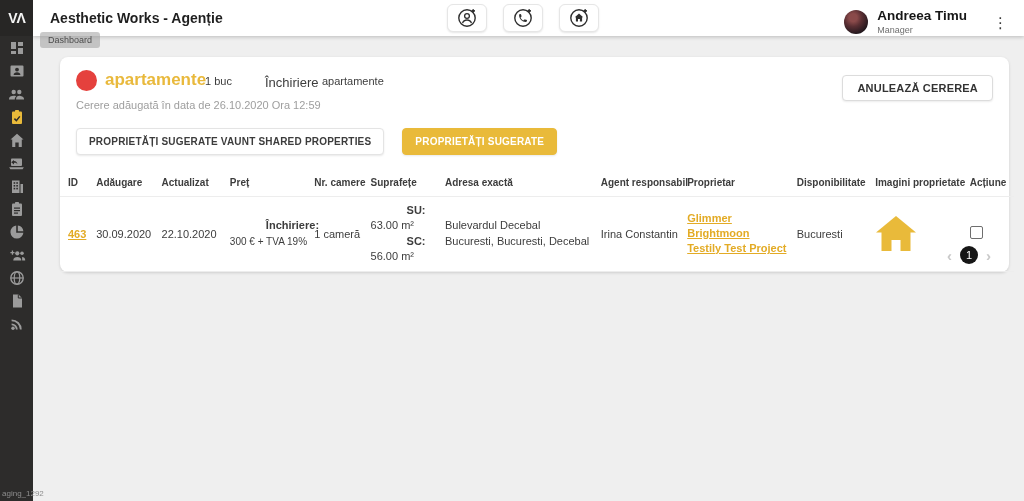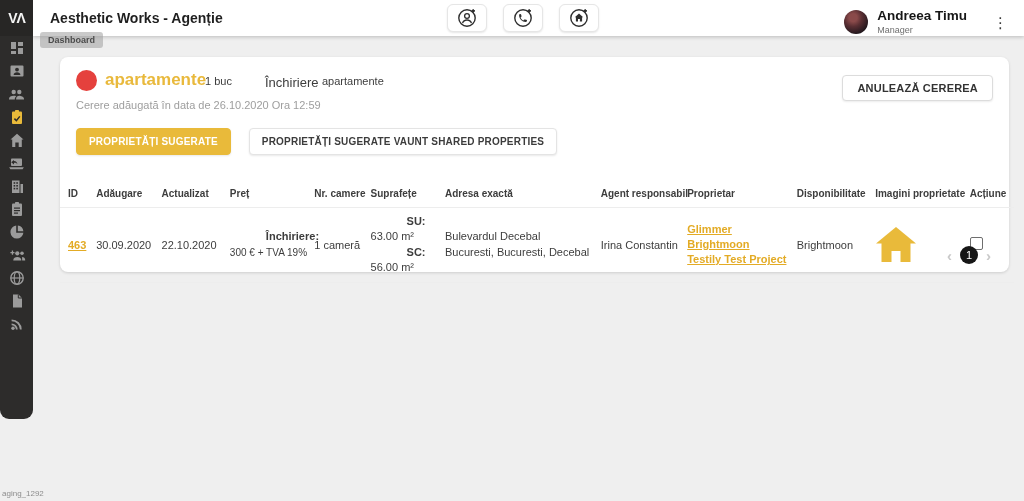--- a/index.html
+++ b/index.html
@@ -2,22 +2,22 @@
 <html><head>
 <meta charset="utf-8">
 <style>
   * { margin:0; padding:0; box-sizing:border-box; }
   html,body { width:1024px; height:501px; overflow:hidden; }
   body {
     font-family:"Liberation Sans","DejaVu Sans",sans-serif;
     background:#efefef; position:relative; color:#3d3d3d;
   }
   
-  .sidebar { position:absolute; left:0; top:0; width:33px; height:419px;
-    background:#2d2c2b; z-index:20; display:flex; flex-direction:column; align-items:center;border-radius:9px; }
+  .sidebar { position:absolute; left:0; top:0; width:33px; height:501px;
+    background:#2d2c2b; z-index:20; display:flex; flex-direction:column; align-items:center; }
   .logo { width:33px; height:36px; display:flex; align-items:center; justify-content:center;
     color:#f5f5f5; font-size:14px; font-weight:700; letter-spacing:-1px; background:#272625; cursor:pointer; }
   .nav-item { width:33px; height:23px; display:flex; align-items:center; justify-content:center; cursor:pointer; }
   .nav-item svg { display:block; }
   .nav-item .g { fill:#9b9b9b; }
   .nav-item .bg { fill:#2d2c2b; }
   .nav-item.active .g { fill:#e9ba3a; }
   
   .header { position:absolute; left:33px; top:0; right:0; height:36px; background:#ffffff;
     box-shadow:0 1px 4px rgba(0,0,0,.22); z-index:10; }
@@ -29,41 +29,41 @@
   .user-area { position:absolute; right:8px; top:0; height:44px; display:flex; align-items:center; }
   .avatar { width:24px; height:24px; border-radius:50%; cursor:pointer;
     background:radial-gradient(circle at 38% 32%, #8a4a4a 0 18%, #5a2f33 40%, #1d151b 78%); }
   .user-text { margin-left:9px; cursor:pointer; }
   .user-name { font-size:13.5px; font-weight:700; color:#171717; line-height:14px; }
   .user-role { font-size:9px; color:#6f6f6f; margin-top:2px; }
   .kebab { margin-left:26px; margin-right:8px; font-size:15px; color:#3a3a3a; cursor:pointer;
     line-height:15px; user-select:none; }
   
   .tooltip { position:absolute; left:40px; top:32px; z-index:30; background:rgba(158,158,158,.55);
-    color:#4c4c4c; font-size:9px; padding:3px 8px; border-radius:3px;font-weight:bold; }
+    color:#4c4c4c; font-size:9px; padding:3px 8px; border-radius:3px; }
   
   .card { position:absolute; left:60px; top:57px; width:949px; height:215px; background:#fff;
     border-radius:8px; box-shadow:0 1px 3px rgba(0,0,0,.14); z-index:5; }
   .red-dot { position:absolute; left:16px; top:13px; width:21px; height:21px; border-radius:50%; background:#e5413d; }
   .card-title { position:absolute; left:45px; top:13px; font-size:17px; font-weight:700; color:#e9b93c; }
   .card-count { position:absolute; left:145px; top:18px; font-size:11px; color:#3d3d3d; }
   .card-type { position:absolute; left:205px; top:18px; font-size:13px; color:#3d3d3d; }
   .card-cat { position:absolute; left:262px; top:18px; font-size:11px; color:#3d3d3d; }
   .card-sub { position:absolute; left:16px; top:42px; font-size:11px; color:#9e9e9e; }
   .cancel-btn { position:absolute; right:16px; top:18px; background:#fff; border:1px solid #dcdcdc;
     border-radius:4px; padding:6px 14px; font-size:11px; font-weight:700; color:#333;
     box-shadow:0 1px 2px rgba(0,0,0,.08); cursor:pointer; letter-spacing:.2px;
     font-family:"Liberation Sans","DejaVu Sans",sans-serif; }
   .tabs { position:absolute; left:16px; top:71px; display:flex; gap:18px; }
   .tab { display:inline-flex; align-items:center; height:27px; padding:0 12px; font-size:10px;
     font-weight:700; color:#3c3c3c; background:#fff; border:1px solid #e4e4e4; border-radius:4px;
     box-shadow:0 1px 2px rgba(0,0,0,.09); letter-spacing:.2px; cursor:pointer; white-space:nowrap; }
   .tab.active { background:#e9ba3a; color:#fff; border-color:#e9ba3a; }
   
-  .tbl-wrap { position:absolute; left:0; top:112px; width:954px;margin-top:11px; }
+  .tbl-wrap { position:absolute; left:0; top:112px; width:954px; }
   table { width:100%; border-collapse:collapse; table-layout:fixed; }
   th { text-align:left; font-size:10px; font-weight:700; color:#3d3d3d; padding:8px 4px 8px 0; white-space:nowrap; }
   td { font-size:11px; color:#3d3d3d; padding:6px 4px 6px 0; vertical-align:middle; }
   tr.data-row td { border-top:1px solid #ededed; border-bottom:1px solid #ededed; height:48px; }
   .col-pad { padding-left:8px !important; }
   a.gold-link { color:#e3ab25; font-weight:700; text-decoration:underline; cursor:pointer; }
   .b { font-weight:700;padding-left:36px; }
   .small { font-size:10px; }
   .two-line { line-height:1.4; }
   .checkbox { width:13px; height:13px; border:1.5px solid #6e6e6e; border-radius:2px; background:#fff;
@@ -222,22 +222,22 @@
 <div class="card">
   <div class="red-dot"></div>
   <div class="card-title">apartamente</div>
   <div class="card-count">1 buc</div>
   <div class="card-type">Închiriere</div>
   <div class="card-cat">apartamente</div>
   <div class="card-sub">Cerere adăugată în data de 26.10.2020 Ora 12:59</div>
   <button class="cancel-btn">ANULEAZĂ CEREREA</button>
 
   <div class="tabs">
+    <div class="tab">PROPRIETĂȚI SUGERATE VAUNT SHARED PROPERTIES</div>
     <div class="tab active">PROPRIETĂȚI SUGERATE</div>
-    <div class="tab">PROPRIETĂȚI SUGERATE VAUNT SHARED PROPERTIES</div>
   </div>
 
   <div class="tbl-wrap">
     <table>
       <colgroup>
         <col style="width:36px">
           <col style="width:65px">
           <col style="width:68px">
           <col style="width:84px">
         <col style="width:56px">
@@ -285,21 +285,21 @@
             <span>Bulevardul Decebal</span><br>
             <span>Bucuresti, Bucuresti, Decebal</span>
           </td>
           <td>Irina Constantin</td>
           <td class="two-line">
             <a class="gold-link">
               <span>Glimmer Brightmoon</span><br>
               <span>Testily Test Project</span>
             </a>
           </td>
-          <td>Brightmoon</td>
+          <td>Bucuresti</td>
           <td>
             <svg class="house-big" width="42" height="38" viewBox="0 0 42 38">
               <path d="M21 1L41 17.5H1z" fill="#e9ba3a"></path>
               <rect x="6.5" y="15" width="29" height="21" fill="#e9ba3a"></rect>
               <rect x="16.5" y="25" width="9" height="11" fill="#ffffff"></rect>
             </svg>
           </td>
           <td>
             <span class="checkbox"></span>
           </td>

